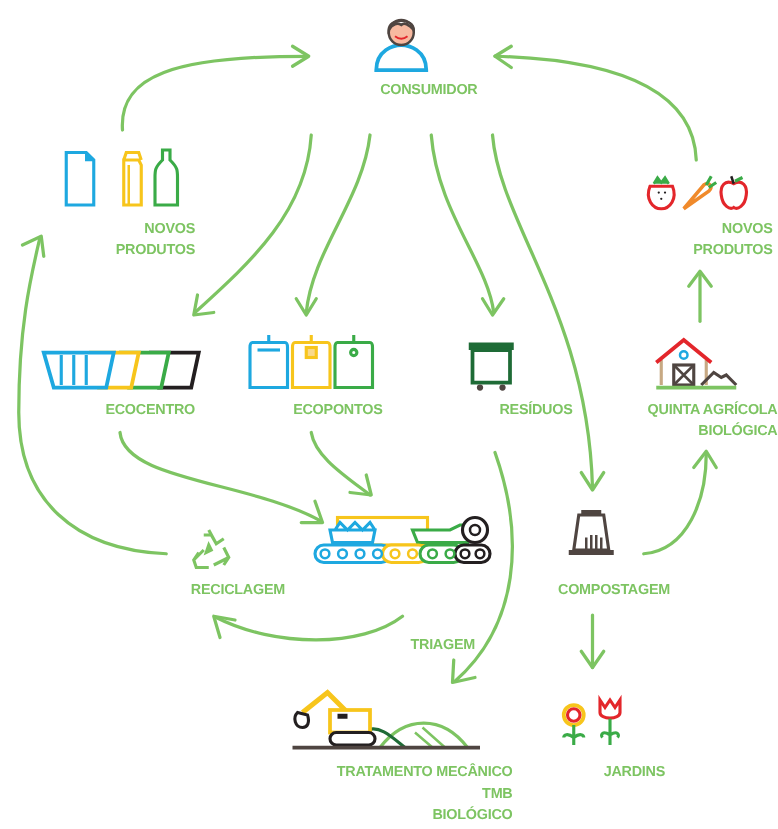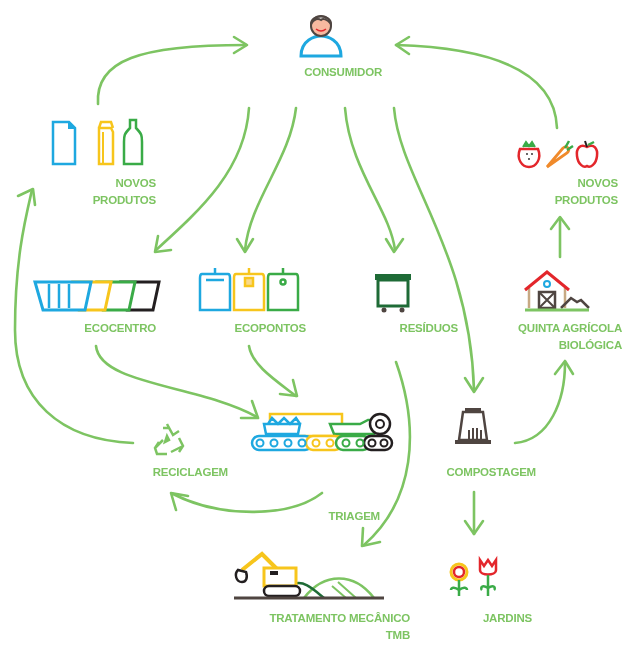--- a/index.html
+++ b/index.html
@@ -251,15 +251,16 @@
   <div>BIOLÓGICA</div>
 </div>
 
 <div class="lbl" style="left:112px;top:464px;width:116px;">RECICLAGEM</div>
 <div class="lbl" style="left:264px;top:464px;width:116px;margin-top:44px;">TRIAGEM</div>
 <div class="lbl" style="left:412px;top:464px;width:124px;">COMPOSTAGEM</div>
 
 <div class="lbl" style="left:230px;top:610px;width:180px;">
   <div>TRATAMENTO MECÂNICO</div>
   <div>TMB</div>
+  <div>BIOLÓGICO</div>
 </div>
 
 <div class="lbl" style="left:416px;top:610px;width:116px;">JARDINS</div>
 
 </body></html>

